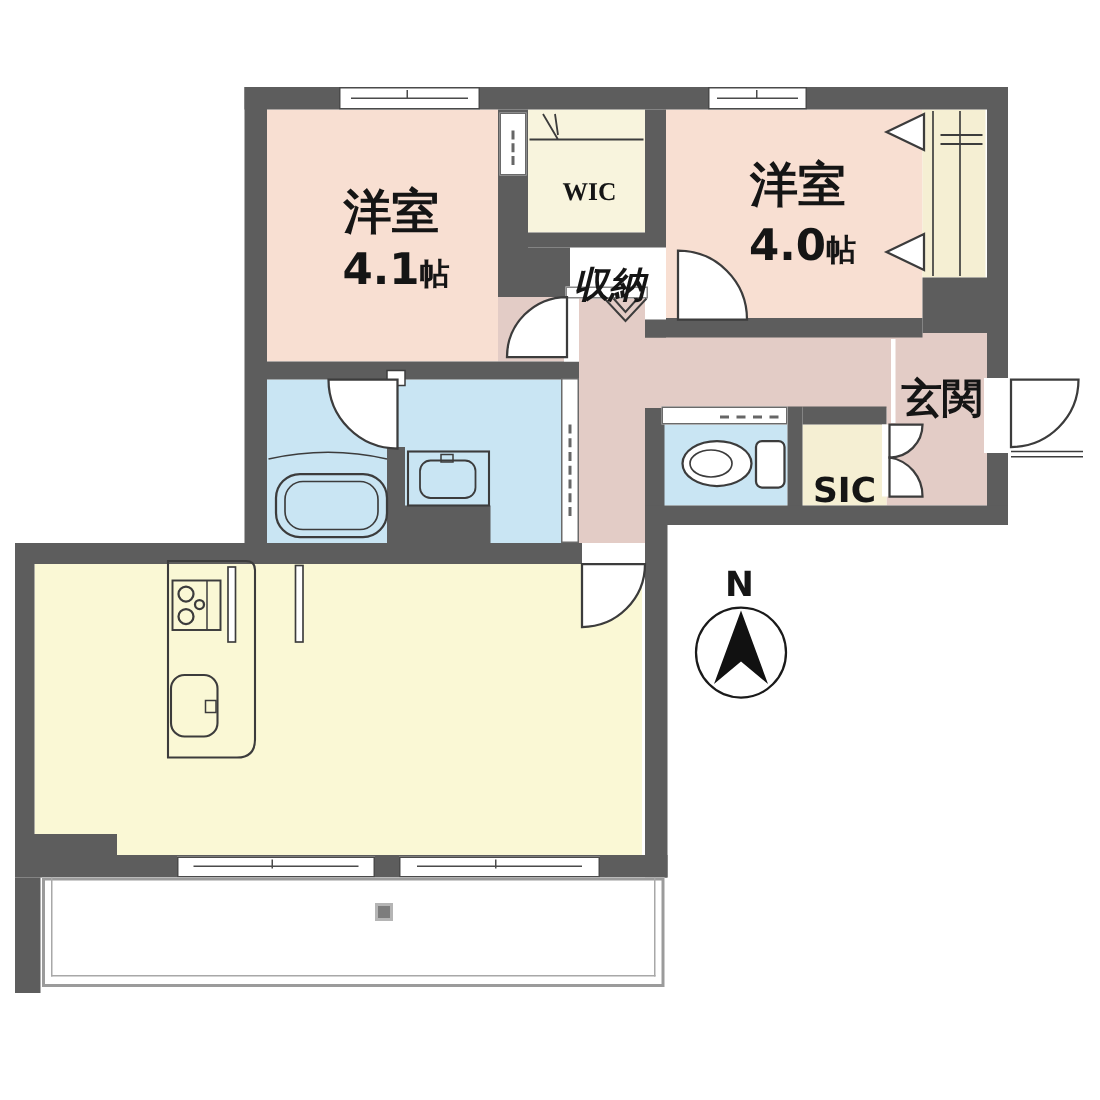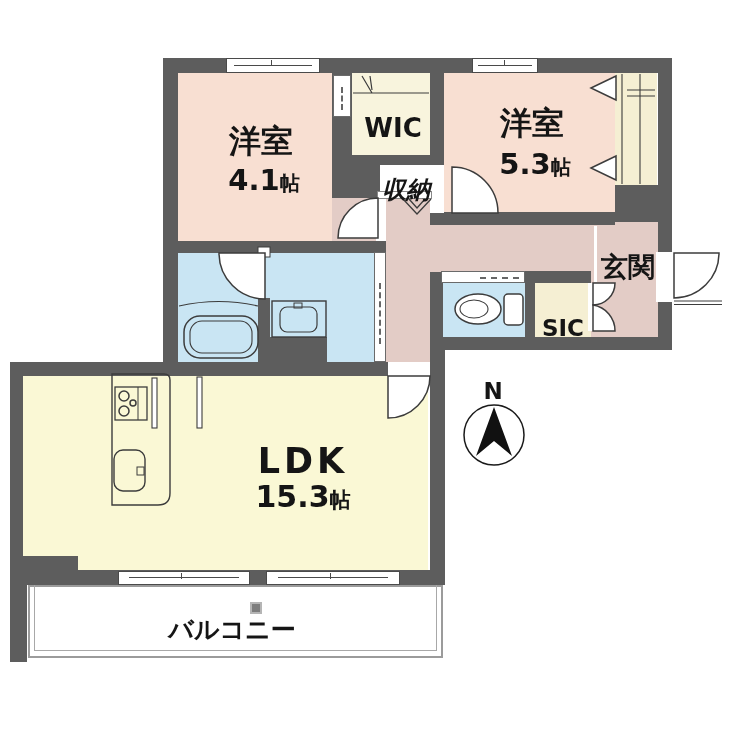--- a/index.html
+++ b/index.html
@@ -172,47 +172,38 @@
     <span>洋室</span>
   </div>
   <div class="lbl" style="left:264px;top:180px;font-size:29px;">
     <span>4.1</span><span class="unit" style="font-size:20px;">帖</span>
   </div>
 
   <div class="lbl" style="left:532px;top:123px;font-size:32px;">
     <span>洋室</span>
   </div>
   <div class="lbl" style="left:535px;top:164px;font-size:29px;">
-    <span>5.3</span><span class="unit" style="font-size:20px;">帖</span>
-  </div>
-
-  <div class="lbl" style="left:393px;top:128px;font-size:26px;">
+    <span>4.0</span><span class="unit" style="font-size:20px;">帖</span>
+  </div>
+
+  <div class="lbl" style="left:393px;top:128px;font-size:17px;font-family:Liberation Serif, serif;">
     <span>WIC</span>
   </div>
 
   <div class="lbl" style="left:406px;top:190px;font-size:24px;font-style:italic;">
     <span>収納</span>
   </div>
 
   <div class="lbl" style="left:628px;top:266px;font-size:27px;">
     <span>玄関</span>
   </div>
 
   <div class="lbl" style="left:563px;top:328px;font-size:23px;">
     <span>SIC</span>
   </div>
 
-  <div class="lbl" style="left:303px;top:461px;font-size:35px;letter-spacing:4px;">
-    <span>LDK</span>
-  </div>
-  <div class="lbl" style="left:303px;top:497px;font-size:30px;">
-    <span>15.3</span><span class="unit" style="font-size:21px;">帖</span>
-  </div>
-
-  <div class="lbl" style="left:232px;top:629px;font-size:25px;">
-    <span>バルコニー</span>
-  </div>
+
 
   <div class="lbl" style="left:493px;top:391px;font-size:23px;">
     <span>N</span>
   </div>
 
 </div>
 
 </body></html>

